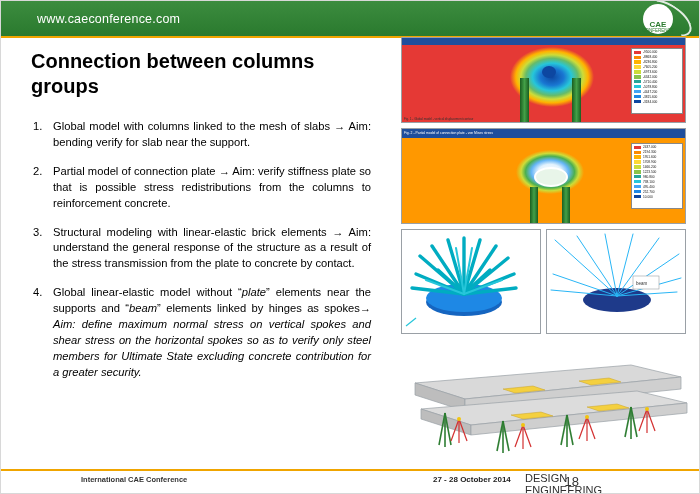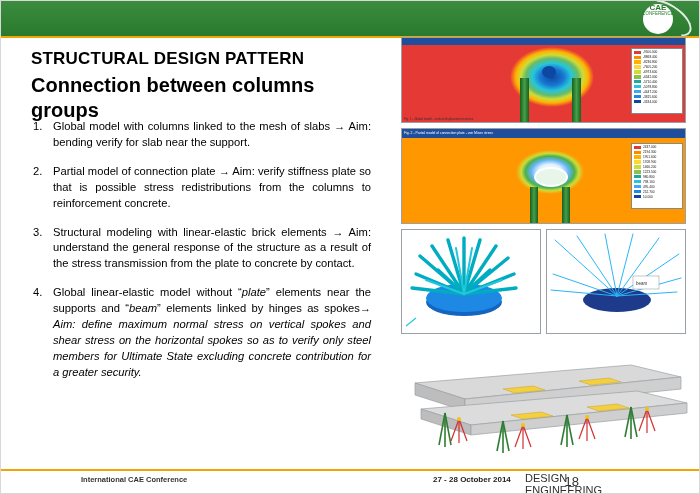--- a/index.html
+++ b/index.html
@@ -45,21 +45,21 @@
     display: flex;
     align-items: center;
     justify-content: center;
   }
   .logo-circle {
     width: 30px; height: 30px;
     border-radius: 50%;
     background: #ffffff;
     display: flex;
     align-items: center;
-    justify-content: flex-start;
+    justify-content: flex-end;
     flex-direction: column;
     line-height: 1;
   }
   .logo-circle .l1 {
     font-size: 8px; font-weight: bold; color: #2a7a2e;
   }
   .logo-circle .l2 {
     font-size: 4.5px; color: #2a7a2e;
   }
   .logo-arc {
@@ -243,32 +243,32 @@
     position: absolute; right: 18px; top: 3px;
     font-size: 13px; color: #333;
   }
 </style>
 </head>
 <body>
 
 <div class="slide">
 
   <div class="header">
+    <span class="header-url">www.caeconference.com</span>
     <div class="logo-arc"></div>
     <div class="header-logo">
       <div class="logo-circle">
         <span class="l1">CAE</span>
         <span class="l2">CONFERENCE</span>
       </div>
     </div>
   </div>
   <div class="header-underline"></div>
 
   <div class="title-block">
-    <div class="title-main">STRUCTURAL DESIGN PATTERN</div>
     <div class="title-sub">
       <div>Connection between columns groups</div>
     </div>
   </div>
 
   <div class="body-list">
 
     <div class="li">
       <span class="num">1.</span>
       <span class="txt">Global model with columns linked to the mesh of slabs → Aim: bending verify for slab near the support.</span>

